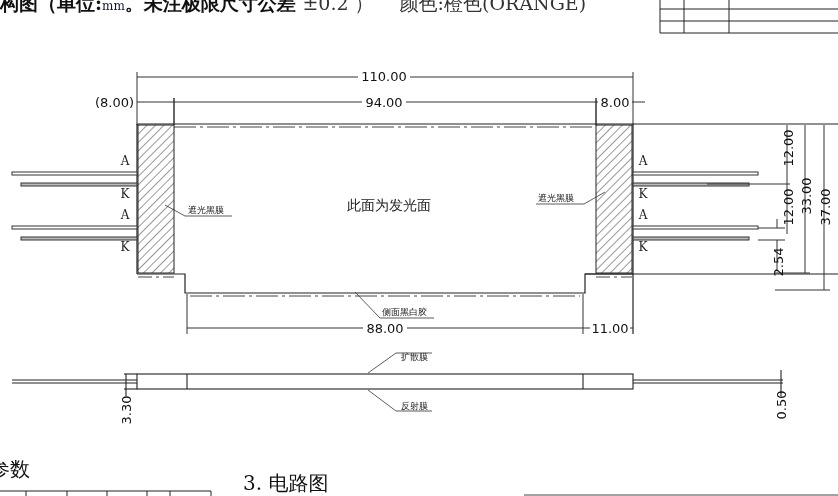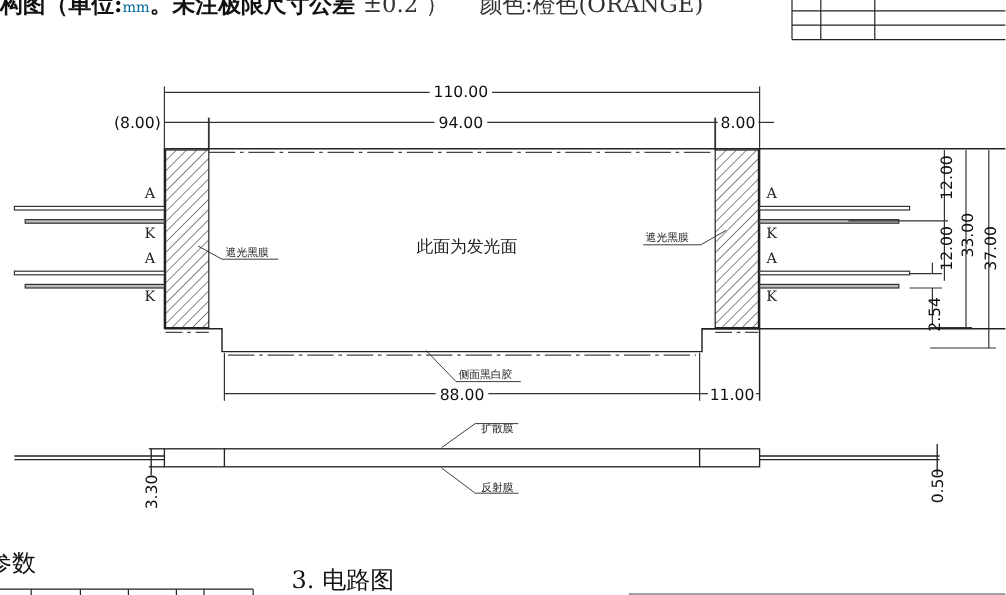--- a/index.html
+++ b/index.html
@@ -1,19 +1,19 @@
 <!DOCTYPE html>
 <html><head>
 <meta charset="utf-8">
 <style>
   html, body { margin:0; padding:0; background:#ffffff; }
   body { width:838px; height:496px; position:relative; overflow:hidden; font-family:"DejaVu Serif", serif; color:#111; }
   .abs { position:absolute; }
   .title { left:0; top:-9px; font-size:19px; font-weight:bold; white-space:nowrap; color:#111; font-family:"DejaVu Serif", serif; }
-  .title .unit { font-size:12px; font-weight:normal; color:#0369a1; }
+  .title .unit { font-size:12px; font-weight:normal; color:#0f172a; }
   .title .tol { font-weight:normal; color:#333; }
   .title .color { font-weight:normal; color:#333; margin-left:26px; }
   svg { position:absolute; left:0; top:0; }
   .dim { font-family:"DejaVu Sans", sans-serif; font-size:13px; fill:#111; }
   .lbl { font-family:"DejaVu Serif", serif; font-size:12px; fill:#222; }
   .small { font-family:"DejaVu Serif", serif; font-size:9px; fill:#222; }
   .center-txt { font-family:"DejaVu Serif", serif; font-size:14px; fill:#222; }
   .section { font-family:"DejaVu Serif", serif; font-size:20px; fill:#111; }
 </style>
 </head>

